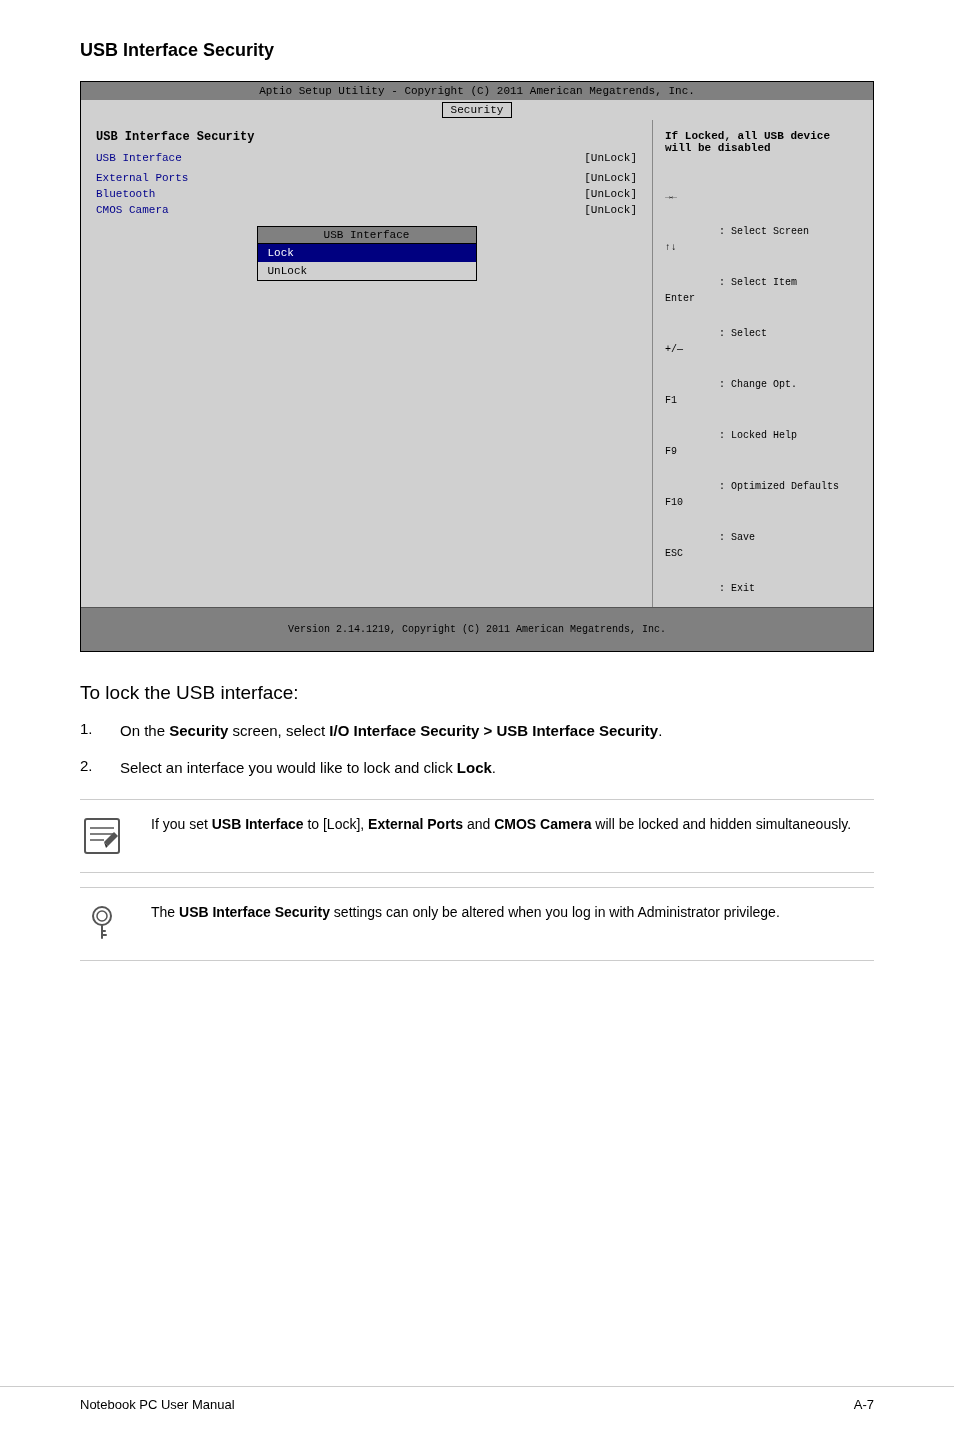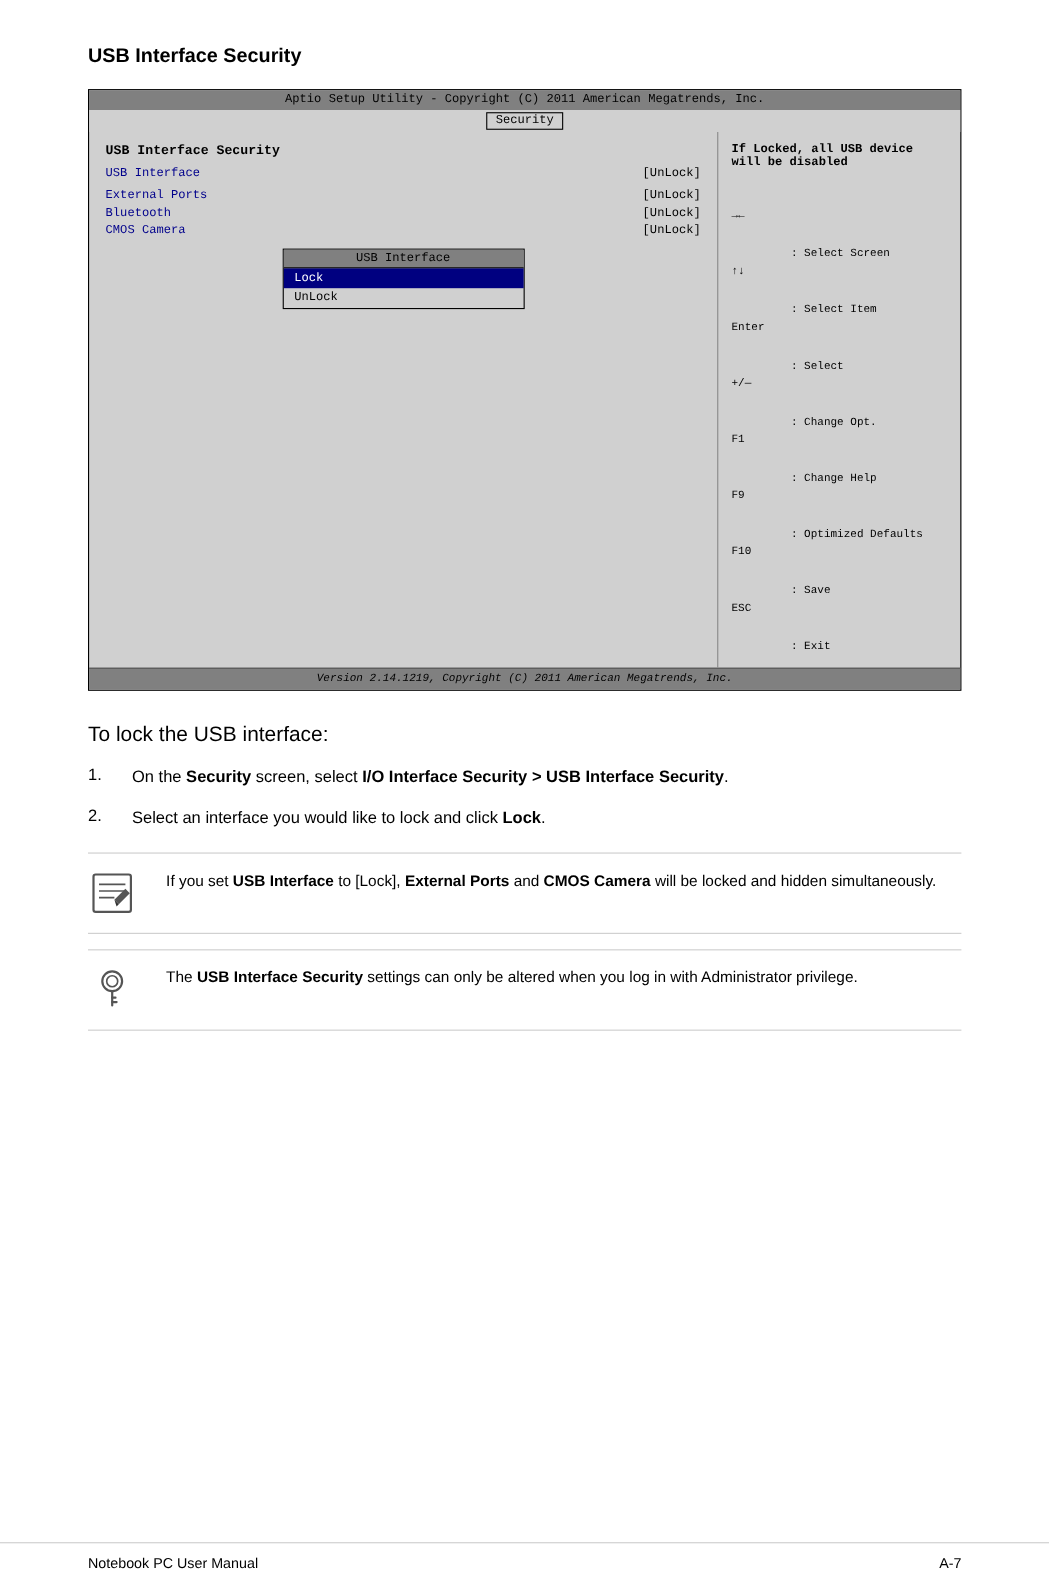--- a/index.html
+++ b/index.html
@@ -127,25 +127,24 @@
       color: #fff;
     }
 
     .bios-popup-item.normal {
       color: #000;
     }
 
     .bios-footer {
       background: #808080;
       text-align: center;
-      padding: 4px;
+      padding: 16px;
       font-size: 10px;
       color: #000;
       border-top: 1px solid #555;
-      font-style: italic;
     }
 
     .bios-keys {
       font-size: 10px;
       line-height: 1.6;
     }
 
     .bios-keys div {
       display: flex;
       gap: 4px;
@@ -224,21 +223,21 @@
       color: #000;
     }
 
     .notice-text b {
       font-weight: bold;
     }
 
     
     .page-footer {
       position: fixed;
-      bottom: 0;
+      bottom: 16px;
       left: 0;
       width: 954px;
       border-top: 1px solid #ccc;
       display: flex;
       justify-content: space-between;
       padding: 10px 80px;
       font-size: 13px;
       color: #000;
       background: #fff;
     }
@@ -306,21 +305,21 @@
         <div>
           <span class="key-combo">Enter</span>
           <span class="key-desc">: Select</span>
         </div>
         <div>
           <span class="key-combo">+/—</span>
           <span class="key-desc">: Change Opt.</span>
         </div>
         <div>
           <span class="key-combo">F1</span>
-          <span class="key-desc">: Change Help</span>
+          <span class="key-desc">: Locked Help</span>
         </div>
         <div>
           <span class="key-combo">F9</span>
           <span class="key-desc">: Optimized Defaults</span>
         </div>
         <div>
           <span class="key-combo">F10</span>
           <span class="key-desc">: Save</span>
         </div>
         <div>

